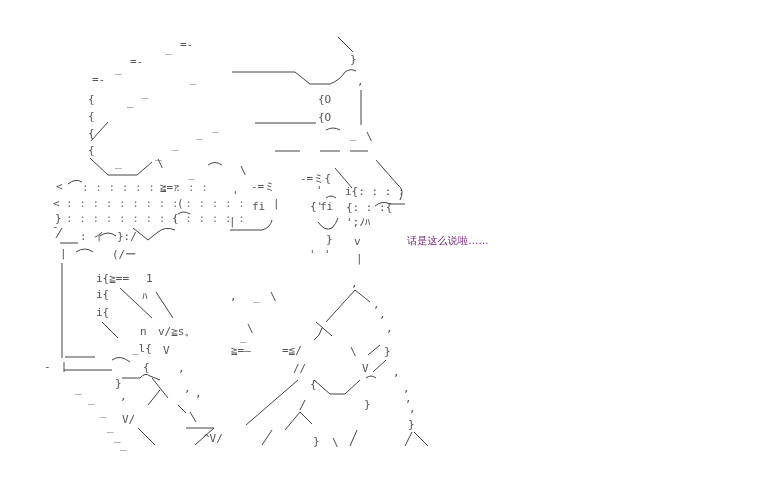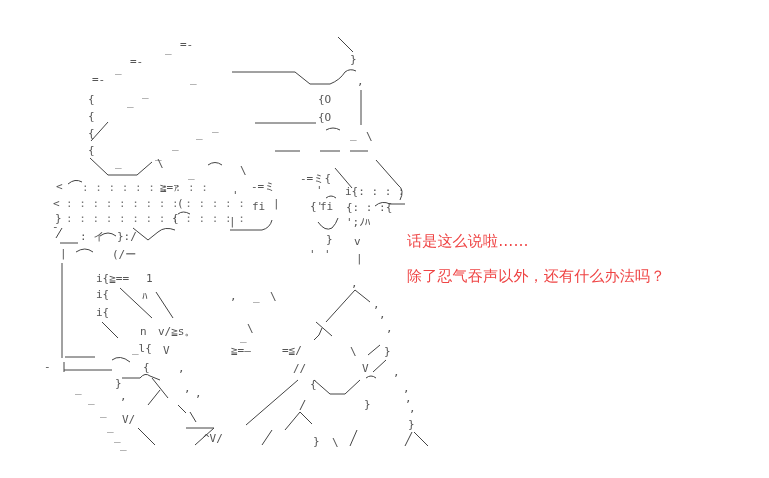--- a/index.html
+++ b/index.html
@@ -2,22 +2,22 @@
 <html><head>
 <meta charset="utf-8">
 <style>
   html, body { margin: 0; padding: 0; background: #ffffff; }
   body { width: 769px; height: 478px; position: relative; overflow: hidden;
          font-family: "DejaVu Sans", sans-serif; }
   #art { position: absolute; left: 0; top: 0; width: 769px; height: 478px; }
   #art text { font-family: "DejaVu Sans Mono", monospace; font-size: 11px; fill: #555; }
   #art .ln { stroke: #444; stroke-width: 1; fill: none; }
   #art .dt { fill: #777; }
-  .dialogue { position: absolute; left: 407px; top: 232px; color: #ef4444;
-              font-size: 15px; line-height: 18px; letter-spacing: 0.2px;
+  .dialogue { position: absolute; left: 407px; top: 232px; color: #701a75;
+              font-size: 10px; line-height: 18px; letter-spacing: 0.2px;
               font-family: "DejaVu Sans", sans-serif; }
   .dialogue .line { display: block; white-space: nowrap; }
   .dialogue .gap { display: block; height: 17px; }
 </style>
 </head>
 <body>
 
 <svg id="art" viewBox="0 0 769 478" xmlns="http://www.w3.org/2000/svg">
 
   <g>
@@ -202,14 +202,13 @@
     <text x="332" y="446">\</text>
     <line class="ln" x1="357" y1="430" x2="350" y2="446"></line>
     <line class="ln" x1="412" y1="432" x2="405" y2="446"></line>
     <line class="ln" x1="414" y1="432" x2="428" y2="446"></line>
   </g>
 </svg>
 
 <div class="dialogue">
   <span class="line">话是这么说啦……</span>
   <span class="gap"></span>
-  <span class="line">除了忍气吞声以外，还有什么办法吗？</span>
 </div>
 
 </body></html>

